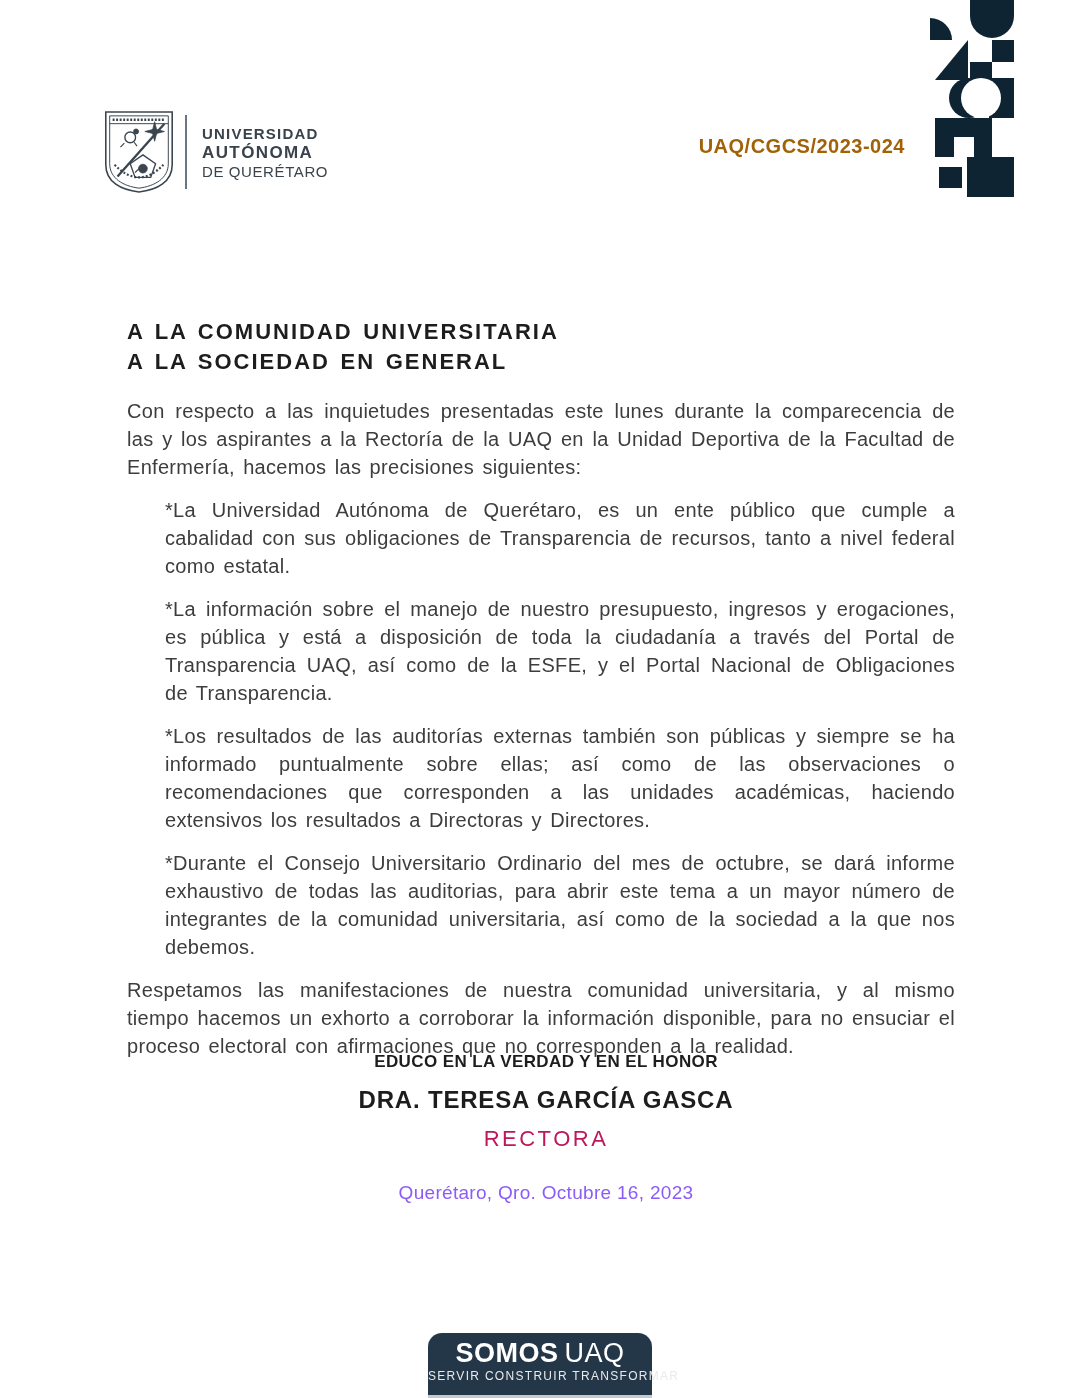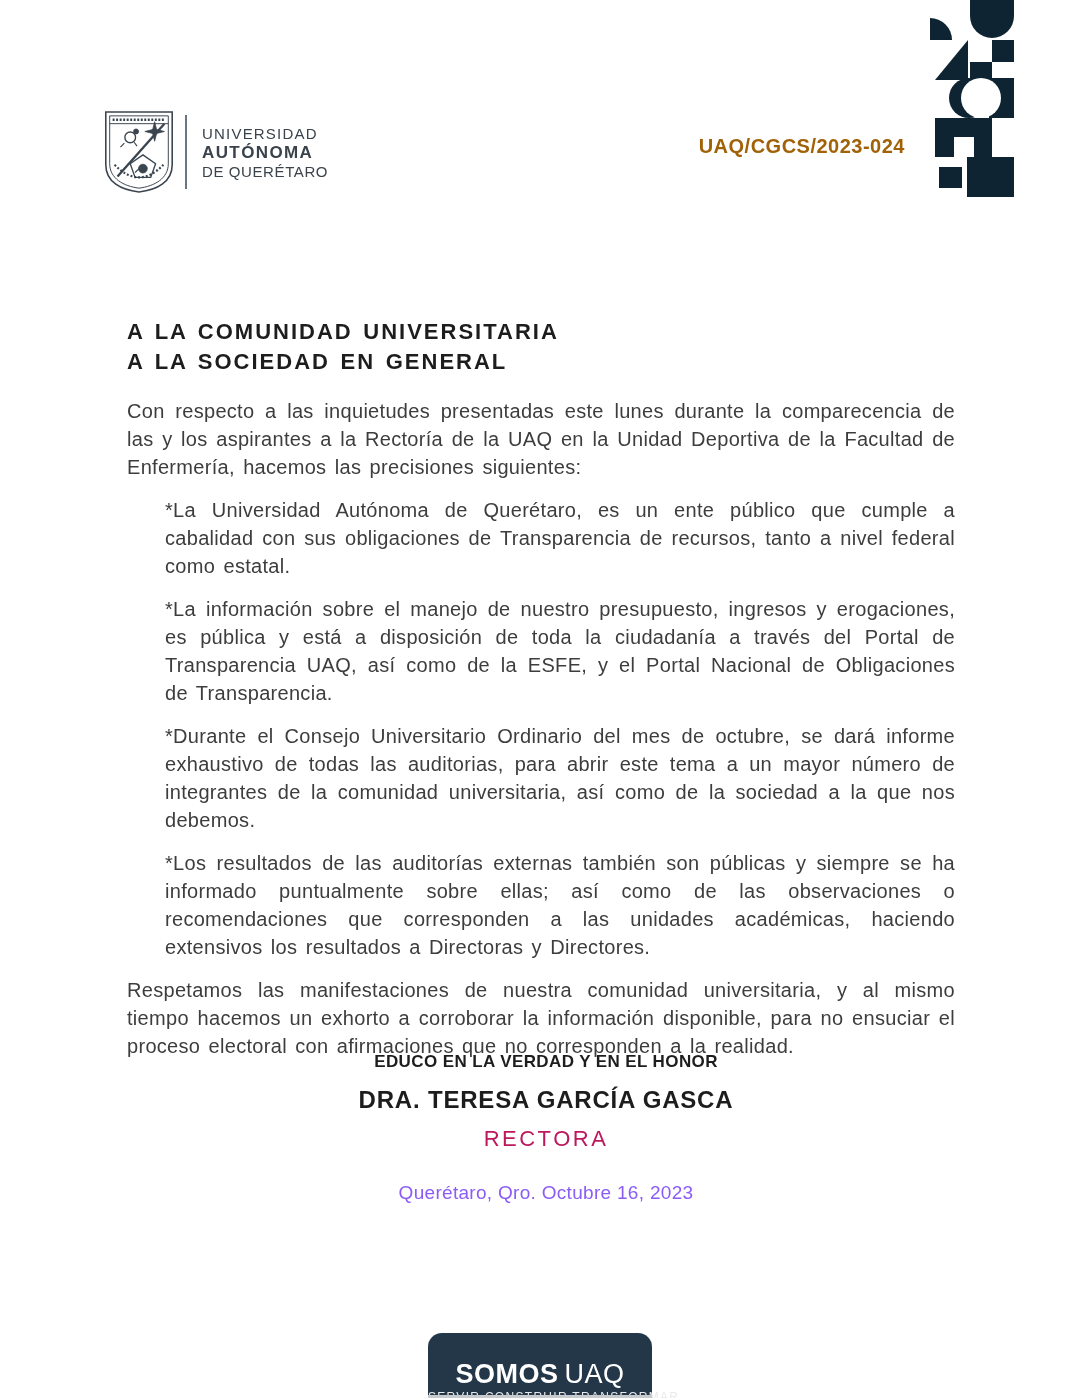--- a/index.html
+++ b/index.html
@@ -20,21 +20,21 @@
     display: flex;
     align-items: center;
   }
   .crest { width: 72px; height: 84px; }
   .logo-divider {
     width: 2px; height: 74px;
     background: #6a7681;
     margin: 0 15px 0 10px;
   }
   .uni-name { color: #3a434b; }
-  .uni-name .l1 { font-size: 15px; letter-spacing: 1.2px; line-height: 19px; }
+  .uni-name .l1 { font-size: 15px; letter-spacing: 1.2px; line-height: 19px; font-weight: bold; }
   .uni-name .l2 { font-size: 17px; font-weight: bold; letter-spacing: 1.4px; line-height: 19px; }
   .uni-name .l3 { font-size: 15px; letter-spacing: 0.6px; line-height: 19px; }
 
   .ref-number {
     position: absolute;
     top: 135px;
     right: 175px;
     font-size: 20px;
     font-weight: bold;
     letter-spacing: 0.5px;
@@ -103,21 +103,21 @@
     box-sizing: border-box;
   }
   .badge::after {
     content: "";
     position: absolute;
     left: 0; right: 0; bottom: 0;
     height: 3px;
     background: #c6cacc;
   }
   .badge-brand {
-    margin-top: 27px;
+    margin-top: 6px;
     font-size: 27px;
     line-height: 28px;
     color: #ffffff;
     letter-spacing: 0.5px;
     white-space: nowrap;
   }
   .badge-brand .bold { font-weight: bold; }
   .badge-brand .light { font-weight: normal; margin-left: 6px; }
   .badge-tagline {
     font-size: 12px;
@@ -179,22 +179,22 @@
   <div class="ref-number">UAQ/CGCS/2023-024</div>
 
   <div class="content">
     <div class="recipients">
       <div>A LA COMUNIDAD UNIVERSITARIA</div>
       <div>A LA SOCIEDAD EN GENERAL</div>
     </div>
     <p>Con respecto a las inquietudes presentadas este lunes durante la comparecencia de las y los aspirantes a la Rectoría de la UAQ en la Unidad Deportiva de la Facultad de Enfermería, hacemos las precisiones siguientes:</p>
     <p class="bullet">*La Universidad Autónoma de Querétaro, es un ente público que cumple a cabalidad con sus obligaciones de Transparencia de recursos, tanto a nivel federal como estatal.</p>
     <p class="bullet">*La información sobre el manejo de nuestro presupuesto, ingresos y erogaciones, es pública y está a disposición de toda la ciudadanía a través del Portal de Transparencia UAQ, así como de la ESFE, y el Portal Nacional de Obligaciones de Transparencia.</p>
+    <p class="bullet">*Los resultados de las auditorías externas también son públicas y siempre se ha informado puntualmente sobre ellas; así como de las observaciones o recomendaciones que corresponden a las unidades académicas, haciendo extensivos los resultados a Directoras y Directores.</p>
     <p class="bullet">*Durante el Consejo Universitario Ordinario del mes de octubre, se dará informe exhaustivo de todas las auditorias, para abrir este tema a un mayor número de integrantes de la comunidad universitaria, así como de la sociedad a la que nos debemos.</p>
-    <p class="bullet">*Los resultados de las auditorías externas también son públicas y siempre se ha informado puntualmente sobre ellas; así como de las observaciones o recomendaciones que corresponden a las unidades académicas, haciendo extensivos los resultados a Directoras y Directores.</p>
     <p>Respetamos las manifestaciones de nuestra comunidad universitaria, y al mismo tiempo hacemos un exhorto a corroborar la información disponible, para no ensuciar el proceso electoral con afirmaciones que no corresponden a la realidad.</p>
   </div>
 
   <div class="signature">
     <div class="sig-motto">EDUCO EN LA VERDAD Y EN EL HONOR</div>
     <div class="sig-name">DRA. TERESA GARCÍA GASCA</div>
     <div class="sig-title">RECTORA</div>
     <div class="sig-date">Querétaro, Qro. Octubre 16, 2023</div>
   </div>
 

